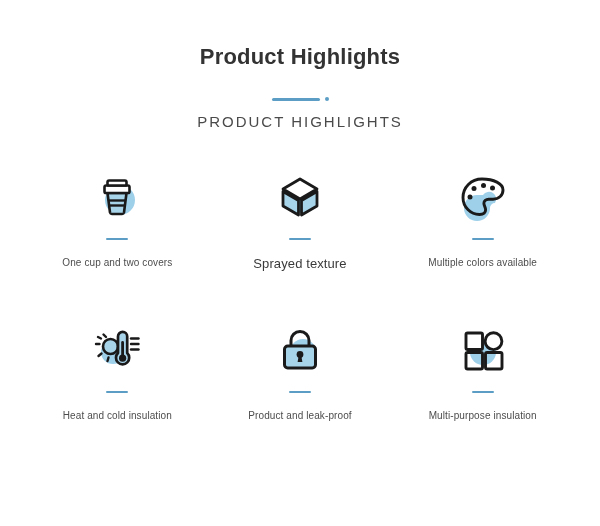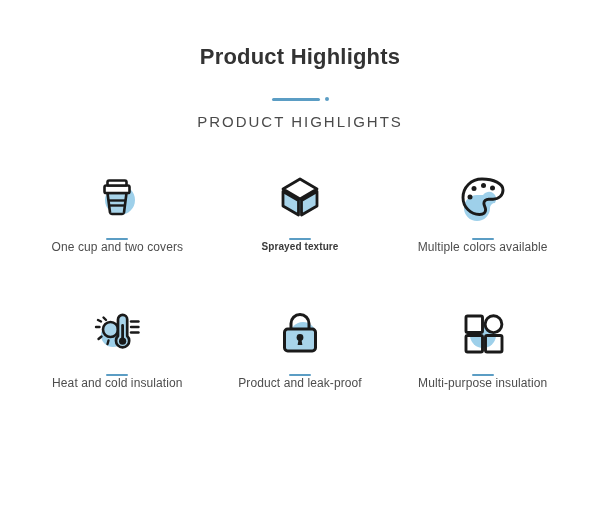--- a/index.html
+++ b/index.html
@@ -89,30 +89,30 @@
     display: block;
   }
   .item-dash {
     width: 22px;
     height: 2px;
     background: #5b9dc4;
     border-radius: 1px;
     margin-top: 10px;
   }
   .item-label {
-    font-size: 12px;
+    margin-top: 16px;
+    font-size: 10px;
     color: #4d4d4d;
     text-align: center;
     letter-spacing: 0.1px;
     line-height: 1.3;
   }
   .item-label.big {
-    font-size: 10px;
+    font-size: 13px;
     color: #3a3a3a;
-    font-weight: bold;
   }
 </style>
 </head>
 <body>
 
 <div class="page">
 
   <div class="header">
     <h1 class="main-title">Product Highlights</h1>
 

